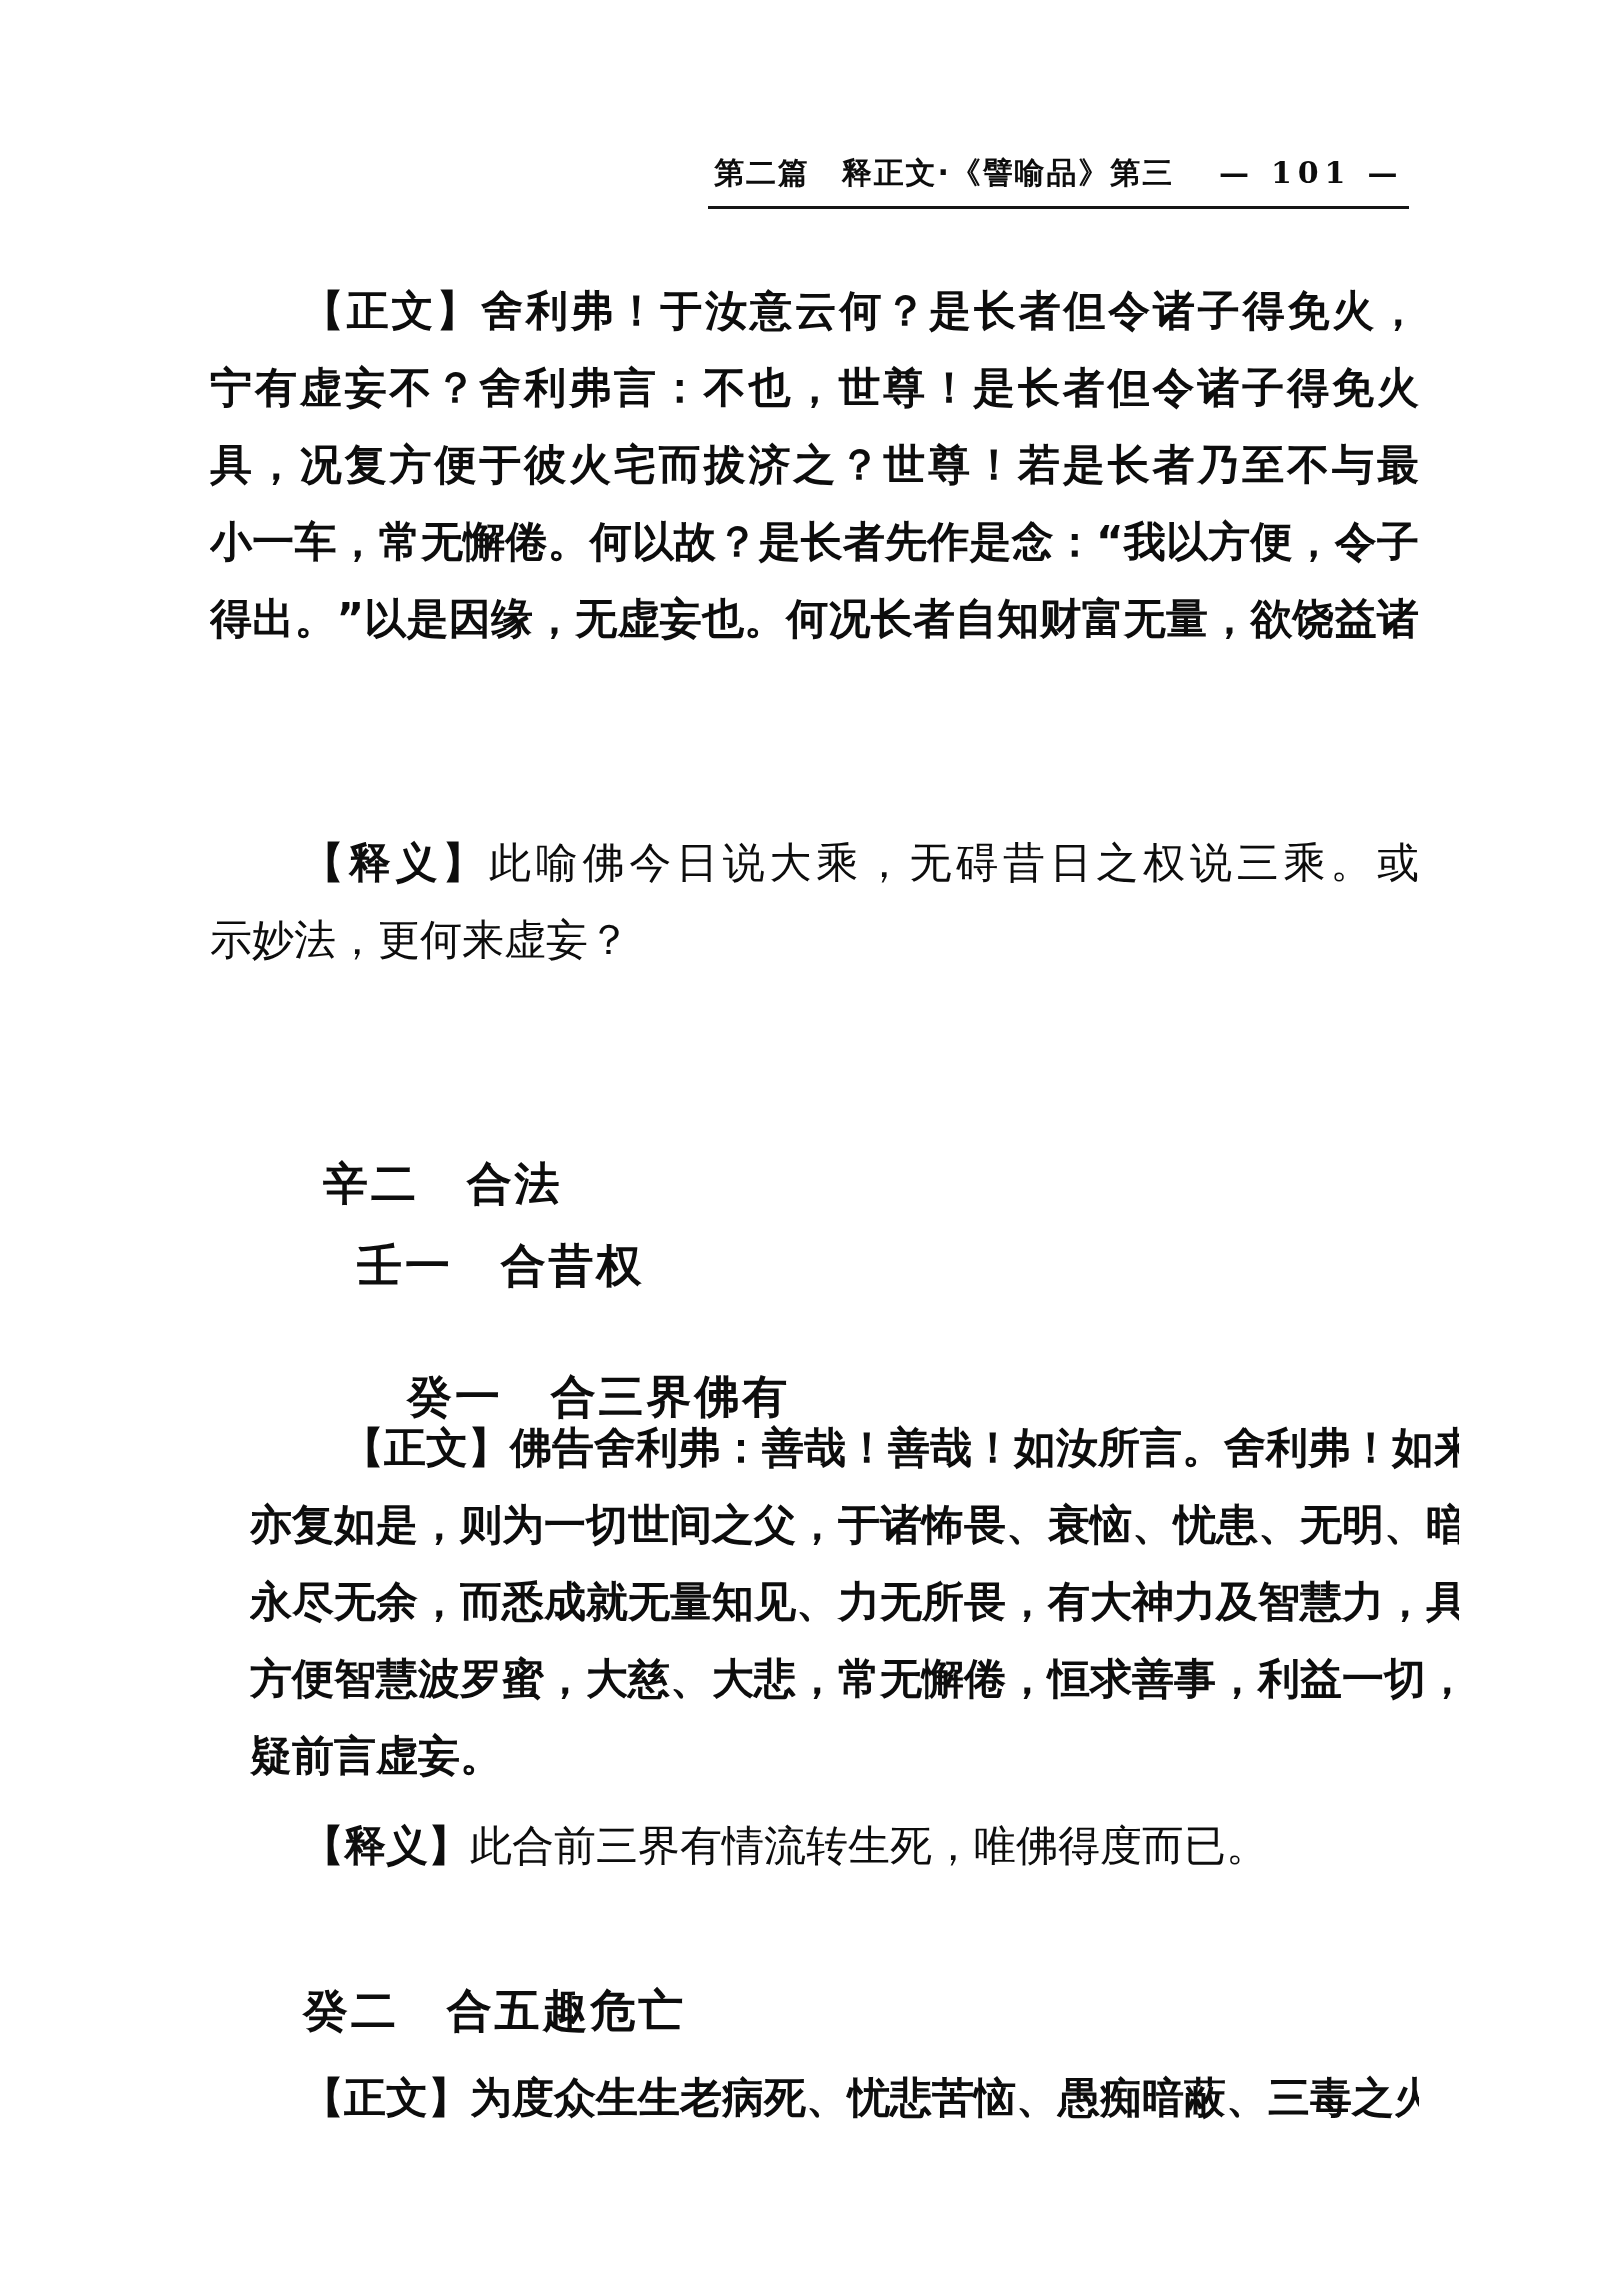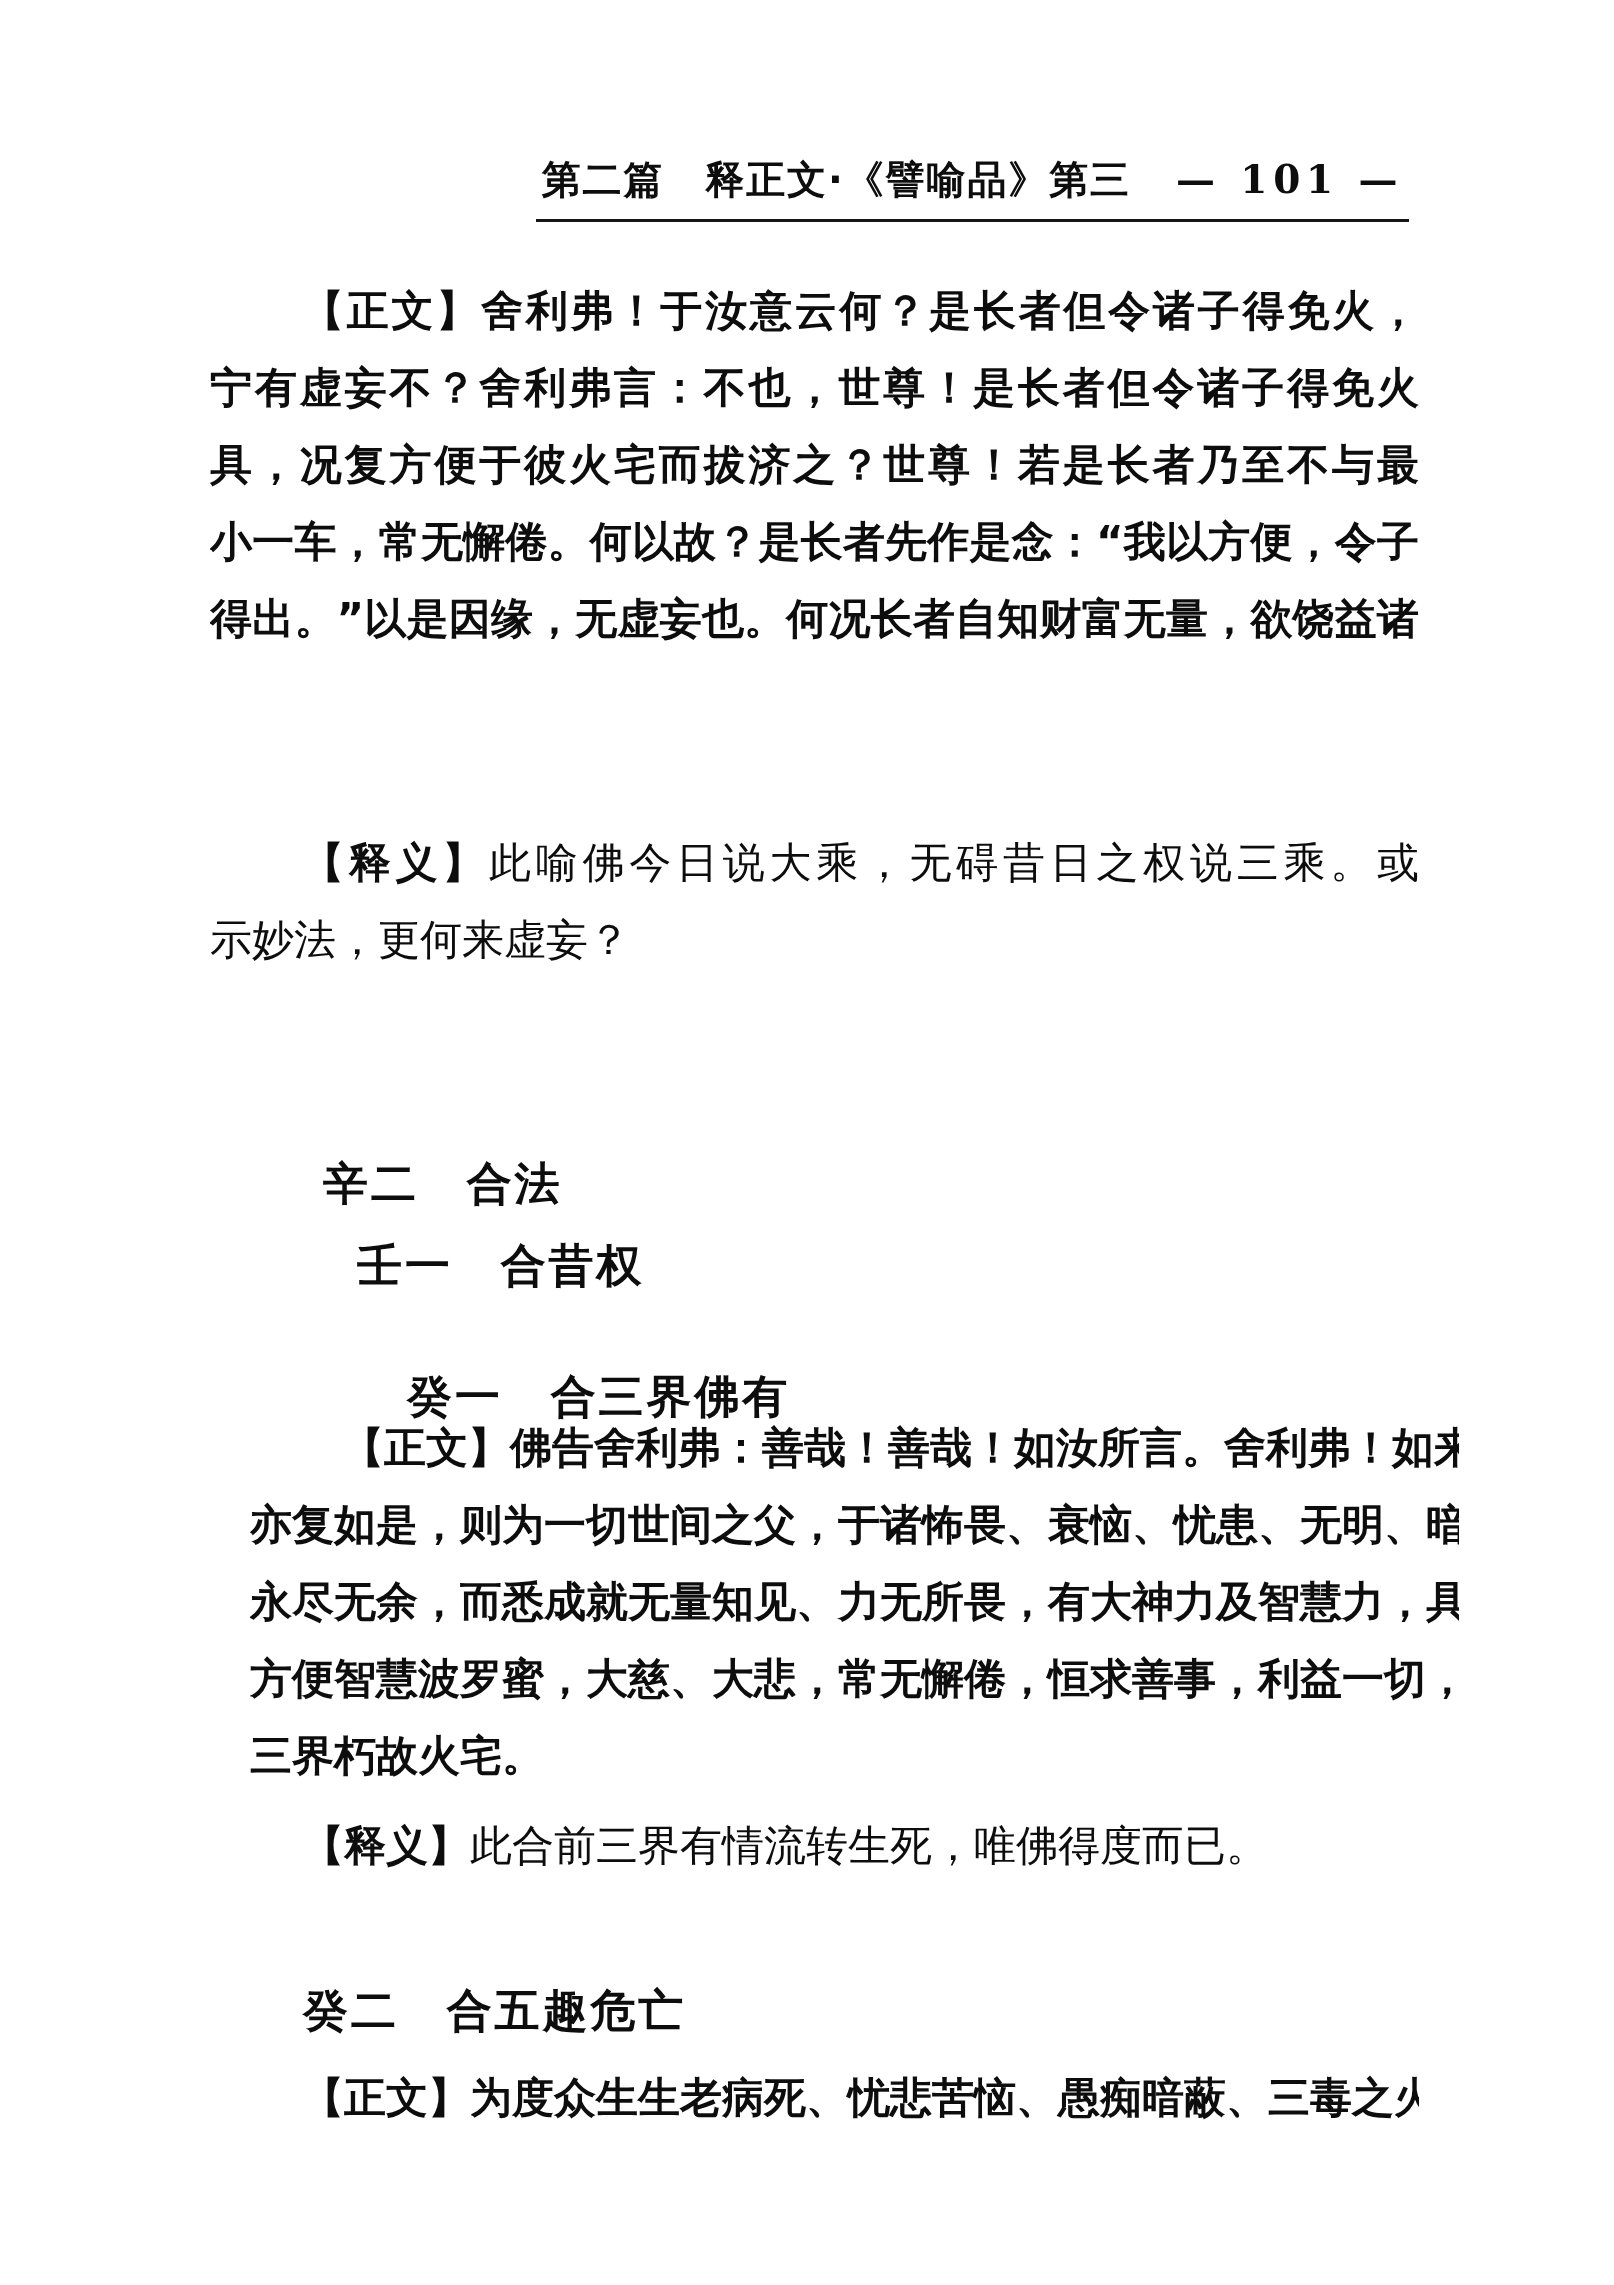--- a/index.html
+++ b/index.html
@@ -16,21 +16,21 @@
     font-family: "DejaVu Sans", sans-serif;
     overflow: hidden;
   }
 
   
   .hdr {
     position: absolute;
     top: 153px;
     right: 206px;
     white-space: nowrap;
-    font-size: 39px;
+    font-size: 30px;
     font-weight: 700;
     letter-spacing: 1.9px;
     border-bottom: 3.9px solid #161616;
     padding-bottom: 11.6px;
     padding-left: 5.8px;
     padding-right: 5.8px;
   }
   .hdr .pg {
     margin-left: 45px;
     font-family: "DejaVu Serif", serif;
@@ -123,21 +123,21 @@
 
   <div class="heading" id="h1">辛二　合法</div>
   <div class="heading" id="h2">壬一　合昔权</div>
   <div class="heading" id="h3">癸一　合三界佛有</div>
 
   <div class="para zw" id="p3">
     <div class="ln first"><span class="label">【正文】</span><span>佛告舍利弗：善哉！善哉！如汝所言。舍利弗！如来</span></div>
     <div class="ln">亦复如是，则为一切世间之父，于诸怖畏、衰恼、忧患、无明、暗蔽，</div>
     <div class="ln">永尽无余，而悉成就无量知见、力无所畏，有大神力及智慧力，具足</div>
     <div class="ln">方便智慧波罗蜜，大慈、大悲，常无懈倦，恒求善事，利益一切，而生</div>
-    <div class="ln short">三界朽故火宅。</div>
+    <div class="ln short">疑前言虚妄。</div>
   </div>
 
   <div class="para sy" id="p4">
     <div class="ln first short"><span class="label">【释义】</span><span>此合前三界有情流转生死，唯佛得度而已。</span></div>
   </div>
 
   <div class="heading" id="h4">癸二　合五趣危亡</div>
 
   <div class="para zw" id="p5">
     <div class="ln first"><span class="label">【正文】</span><span>为度众生生老病死、忧悲苦恼、愚痴暗蔽、三毒之火，</span></div>

